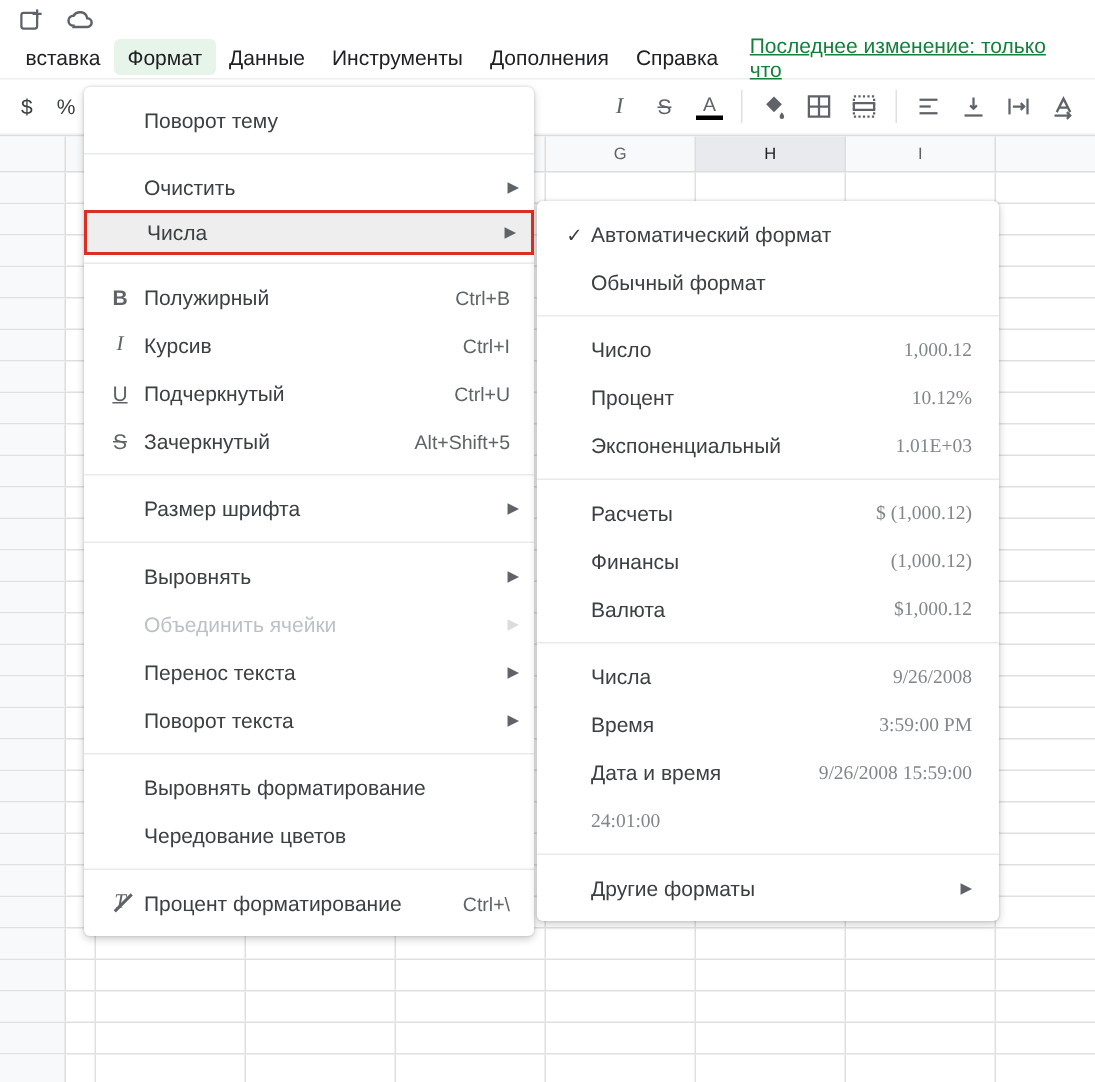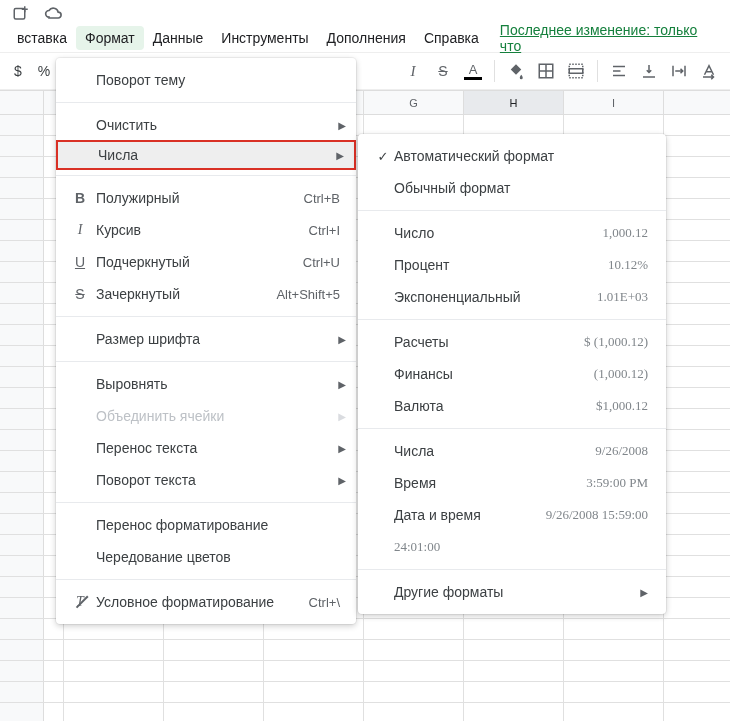--- a/index.html
+++ b/index.html
@@ -656,32 +656,32 @@
       <span class="arrow">▶</span>
   </div>
   <div class="dd-item">
     <span class="ic"></span>
       <span class="lbl">Поворот текста</span>
       <span class="arrow">▶</span>
   </div>
   <div class="dd-sep"></div>
   <div class="dd-item">
     <span class="ic"></span>
-      <span class="lbl">Перенос форматирование</span>
+      <span class="lbl">Выровнять форматирование</span>
   </div>
   <div class="dd-item">
     <span class="ic"></span>
       <span class="lbl">Чередование цветов</span>
   </div>
   <div class="dd-sep"></div>
   <div class="dd-item">
     <span class="ic">
         <span style="position:relative;font-family:serif;font-style:italic">T<span style="position:absolute;left:-2px;top:7px;transform:rotate(-45deg);width:16px;height:1.5px;background:#5f6368;"></span></span>
       </span>
-      <span class="lbl">Условное форматирование</span>
+      <span class="lbl">Процент форматирование</span>
       <span class="kb">Ctrl+\</span>
   </div>
 </div>
 
 <div class="dropdown dd-numbers">
   <div class="nn-item">
     <span class="chk">✓</span>
       <span class="lbl">Автоматический формат</span>
   </div>
   <div class="nn-item">

